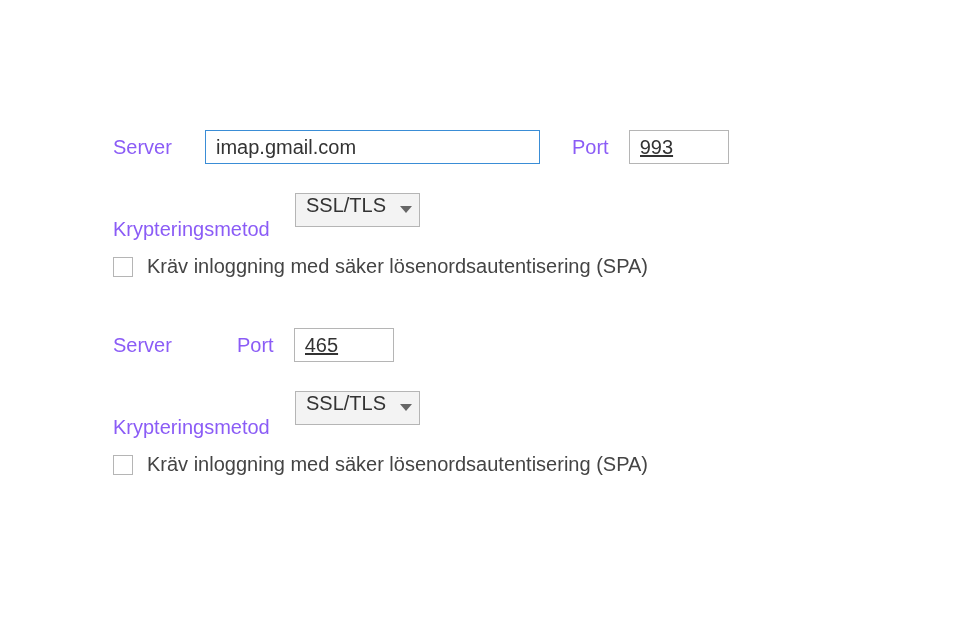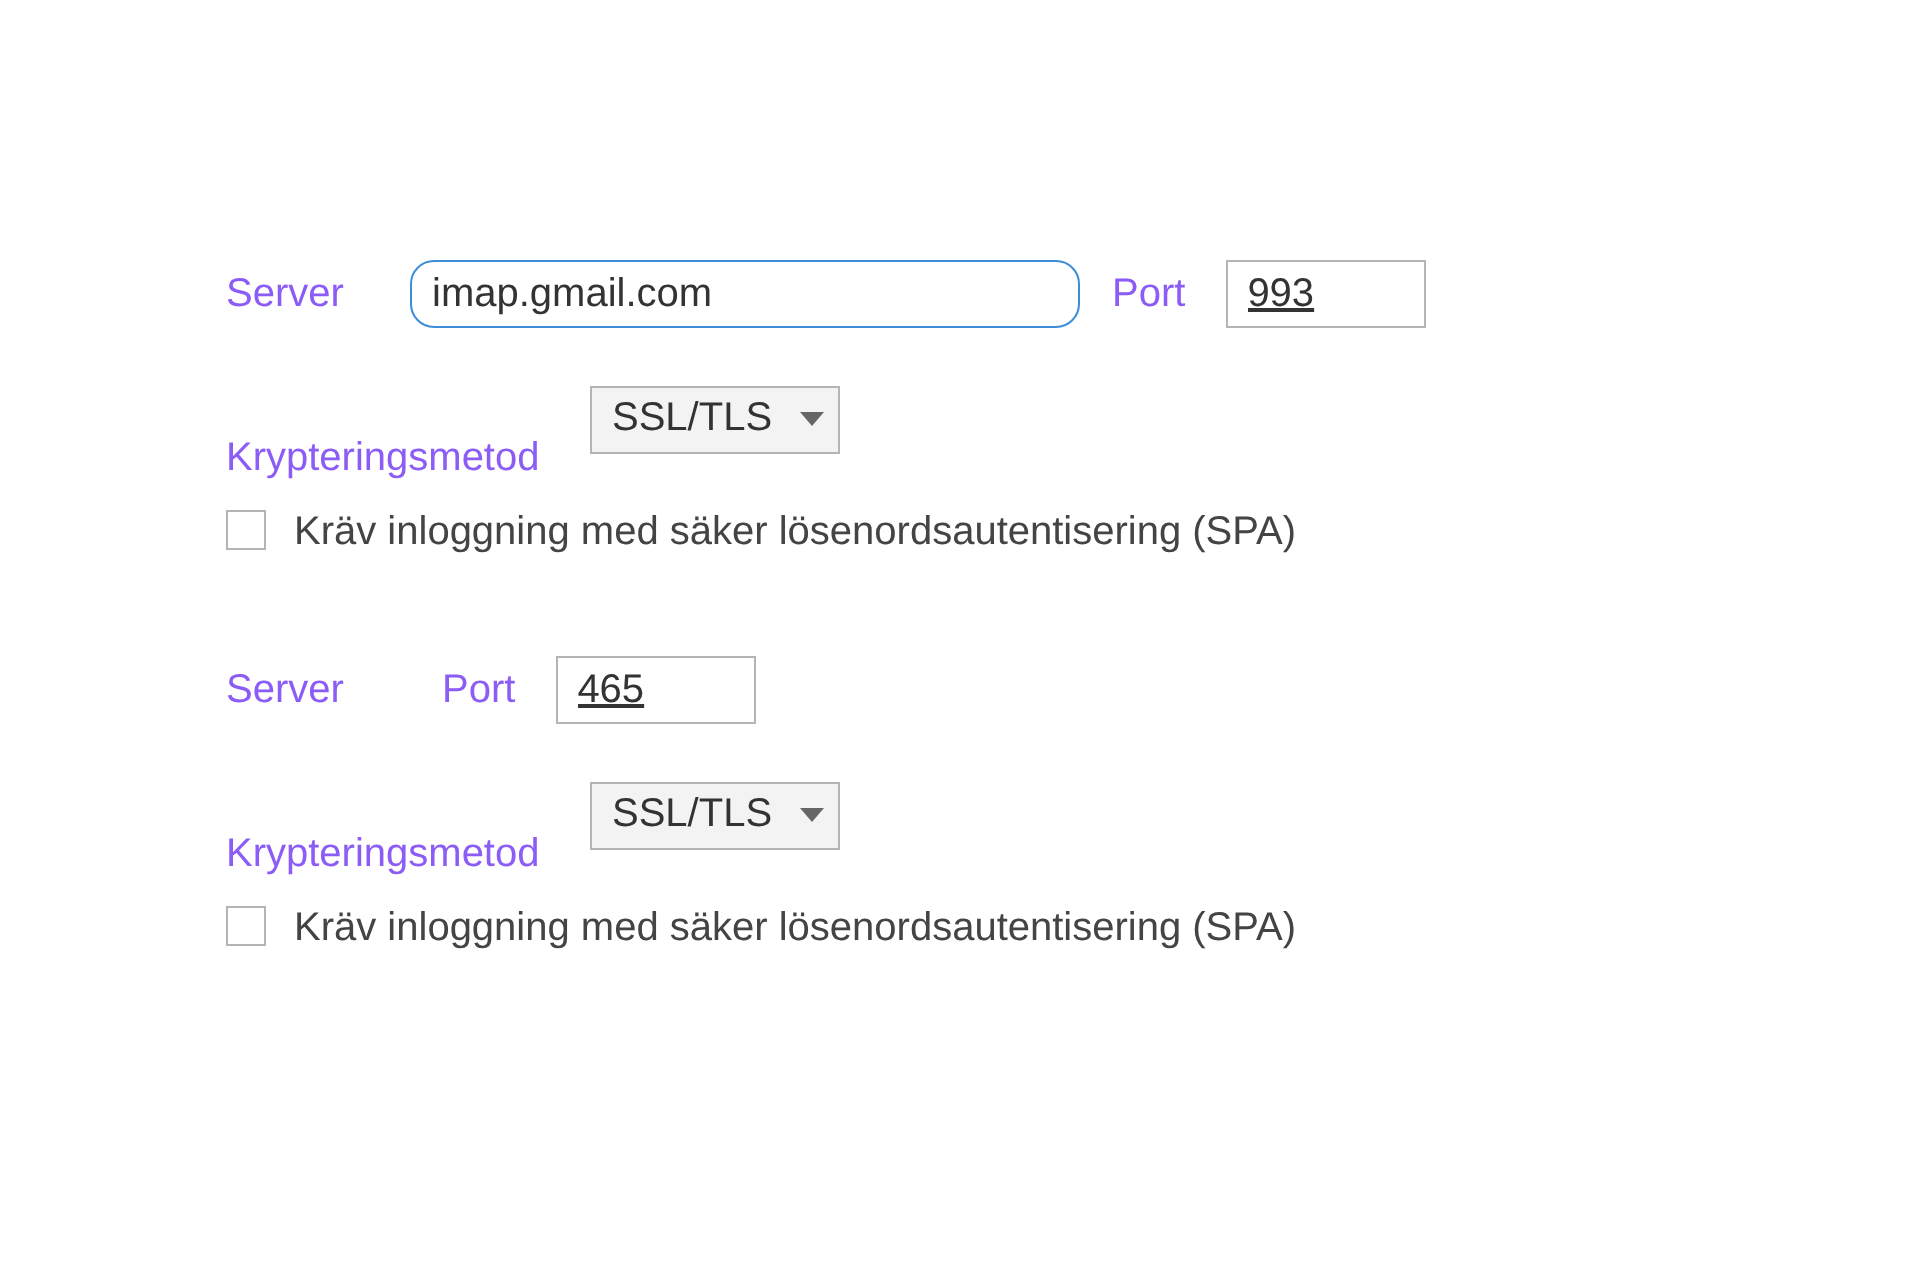--- a/index.html
+++ b/index.html
@@ -34,21 +34,21 @@
     }
     .label {
       font-size: 20px;
       color: #8b5cf6;
       margin-right: 12px;
     }
     .label-server {
       width: 80px;
     }
     .label-port {
-      margin-left: 16px;
+      margin-left: 32px;
       margin-right: 20px;
     }
     .label-encryption {
       width: 170px;
       margin-top: 40px;
     }
     input[type="text"] {
       font-family: inherit;
       font-size: 20px;
       color: #333;
@@ -56,21 +56,20 @@
       background: #fff;
       height: 34px;
       padding: 0 10px;
       outline: none;
     }
     .server-input {
       width: 335px;
     }
     .server-input.focused {
       border-color: #3a8dd6;
-      border-radius: 12px;
     }
     .port-input {
       width: 100px;
       padding: 0 10px;
       text-decoration: underline;
     }
     .select-wrap {
       position: relative;
       display: inline-block;
     }
@@ -78,36 +77,36 @@
       font-family: inherit;
       font-size: 20px;
       color: #333;
       border: 1px solid #b5b5b5;
       background: #f3f3f3;
       height: 34px;
       width: 125px;
       padding: 0 10px;
       padding-right: 28px;
       display: flex;
-      align-items: center;
       cursor: pointer;
       user-select: none;
     }
     .select-arrow {
       position: absolute;
       right: 8px;
       top: 50%;
       transform: translateY(-50%);
       pointer-events: none;
     }
     .select-arrow svg {
       display: block;
     }
     .checkbox-row {
       display: flex;
+      align-items: center;
       padding-left: 48px;
       margin-top: 8px;
     }
     .checkbox {
       width: 20px;
       height: 20px;
       border: 1px solid #b5b5b5;
       background: #fff;
       margin-right: 14px;
       cursor: pointer;

